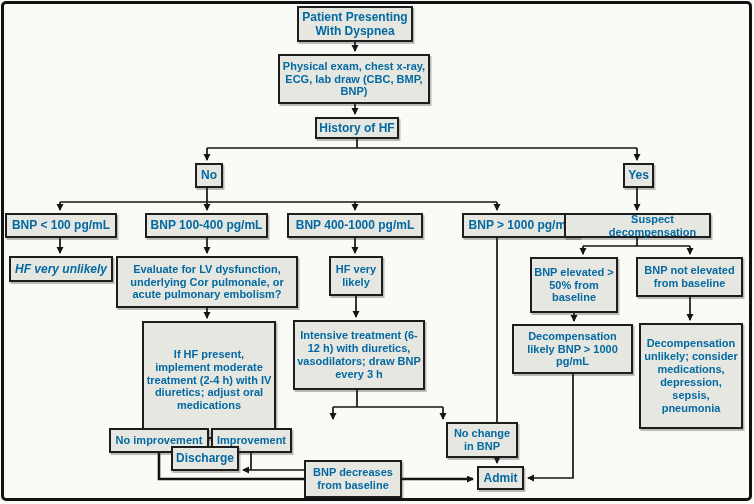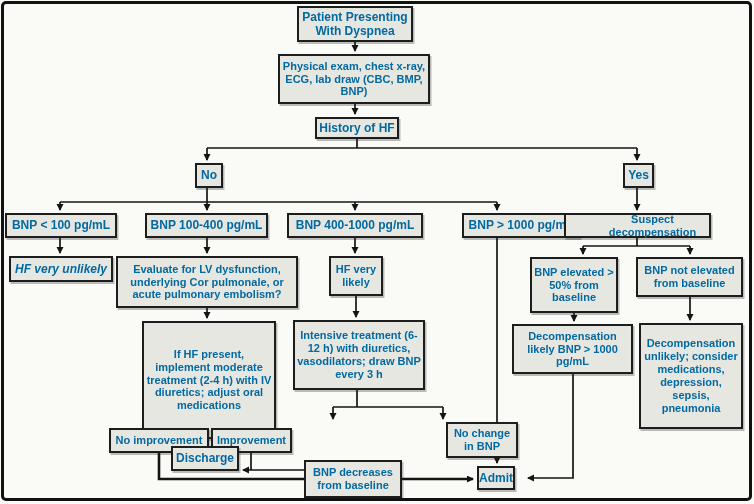--- a/index.html
+++ b/index.html
@@ -47,21 +47,21 @@
   #n-bnp-not-elev  {left:636px;top:257px;width:107px;height:40px;}
   #n-if-hf         {left:142px;top:321px;width:134px;height:118px;}
   #n-intensive     {left:293px;top:320px;width:132px;height:70px;}
   #n-decomp-likely {left:512px;top:324px;width:121px;height:50px;}
   #n-decomp-unlikely{left:639px;top:323px;width:104px;height:106px;}
   #n-no-improve    {left:109px;top:428px;width:100px;height:25px;}
   #n-improve       {left:211px;top:428px;width:81px; height:25px;}
   #n-bnp-decrease  {left:304px;top:436px;width:98px; height:38px;margin-top:24px;}
   #n-no-change     {left:402px;top:422px;width:72px; height:36px;margin-left:44px;}
   #n-discharge     {left:171px;top:446px;width:68px; height:25px;}
-  #n-admit         {left:477px;top:466px;width:38px; height:24px;}
+  #n-admit         {left:477px;top:466px;width:47px; height:24px;}
   .wire{stroke:#141414;stroke-width:1.7;fill:none;}
   .wire.thick{stroke-width:2.6;}
 </style>
 </head>
 <body>
 
 <div id="stage">
 
   <svg id="wires" viewBox="0 0 754 504" xmlns="http://www.w3.org/2000/svg">
     <defs>

